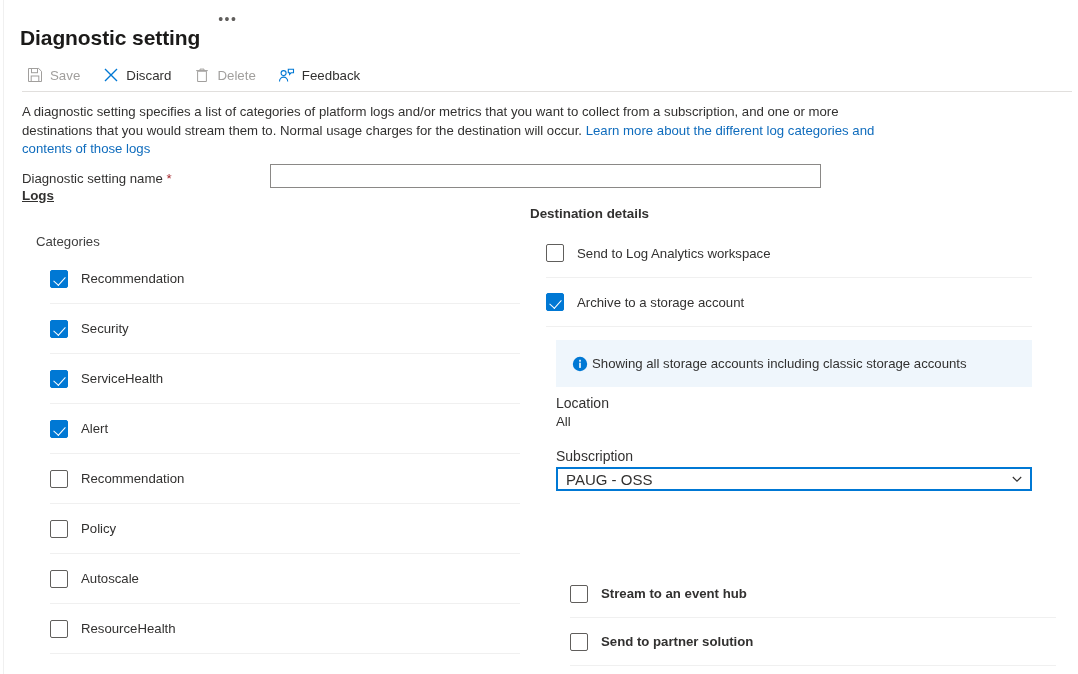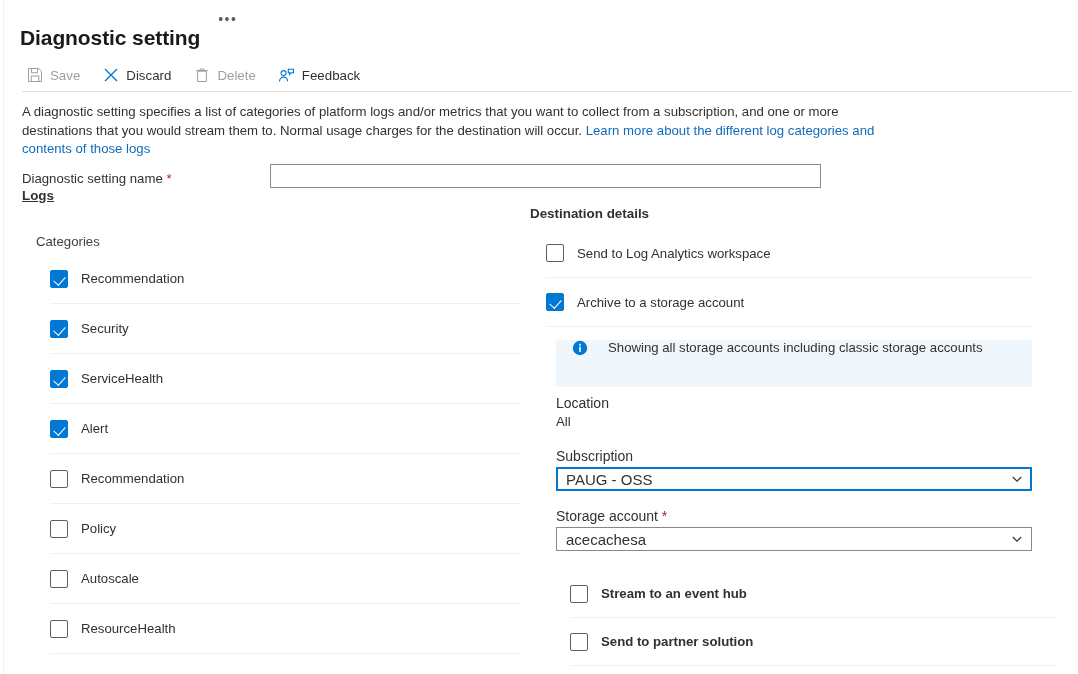--- a/index.html
+++ b/index.html
@@ -185,22 +185,22 @@
     width: 486px;
   }
   #dest-list .cb-row { height: 49px; }
 
   
   .info-banner {
     position: absolute;
     left: 556px; top: 340px;
     width: 476px; height: 47px;
     background: #eff6fc;
-    display: flex; 
-    gap: 20px;
+    display: flex; align-items: center;
+    gap: 4px;
     padding: 0 16px;
   }
   .info-icon {
     width: 16px; height: 16px;
     flex: 0 0 auto;
     display: flex; align-items: center; justify-content: center;
   }
   .info-text {
     font-size: 13.2px;
     color: #323130;
@@ -397,34 +397,20 @@
     <div class="dropdown focused">
       <span>PAUG - OSS</span>
       <span class="chev">
         <svg width="12" height="12" viewBox="0 0 12 12">
           <path d="M1.8 4 L6 8.2 L10.2 4" fill="none" stroke="#323130" stroke-width="1.1"></path>
         </svg>
       </span>
     </div>
   </div>
 
-  <div class="field-block" id="storage-block">
-    <div class="field-label">
-      <span>Storage account</span>
-      <span class="req">*</span>
-    </div>
-    <div class="dropdown">
-      <span>acecachesa</span>
-      <span class="chev">
-        <svg width="12" height="12" viewBox="0 0 12 12">
-          <path d="M1.8 4 L6 8.2 L10.2 4" fill="none" stroke="#323130" stroke-width="1.1"></path>
-        </svg>
-      </span>
-    </div>
-  </div>
 
   <div id="dest-list-2">
     <div class="cb-row">
       <div class="cb"></div>
       <div class="cb-label">Stream to an event hub</div>
     </div>
     <div class="cb-row">
       <div class="cb"></div>
       <div class="cb-label">Send to partner solution</div>
     </div>

